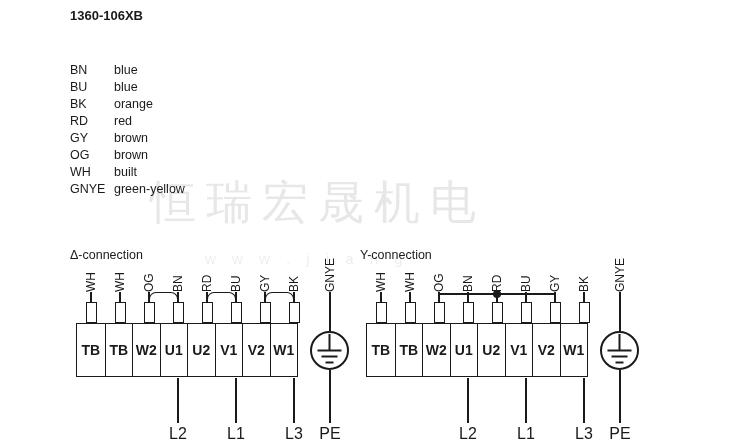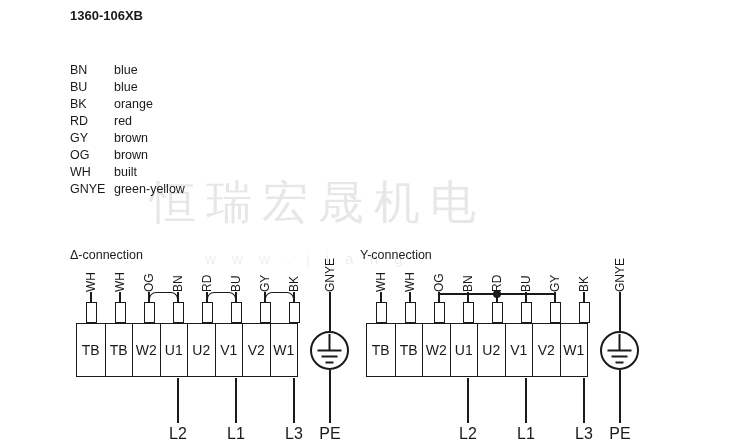--- a/index.html
+++ b/index.html
@@ -24,21 +24,21 @@
   .wlabel { position:absolute; top:34px; height:12px; line-height:12px; font-size:12px;
             white-space:nowrap; transform:rotate(-90deg); transform-origin:0 100%; }
   .wstem { position:absolute; top:46px; height:10px; width:1.5px; background:#1a1a1a; }
   .wconn { position:absolute; top:56px; width:11px; height:21px; border:1.5px solid #1a1a1a; background:#fff; }
 
   .bracket { position:absolute; top:46px; height:10px; border:1.5px solid #1a1a1a; border-bottom:none;
              border-radius:7px 7px 0 0; }
   .ybridge { position:absolute; top:47px; height:1.5px; background:#1a1a1a; }
   .ydot { position:absolute; width:8px; height:8px; border-radius:50%; background:#1a1a1a; }
 
-  .trow { position:absolute; left:6px; top:77px; display:flex; border:1.5px solid #1a1a1a; background:#fff; }
+  .trow { position:absolute; left:6px; top:77px; display:flex; border:1.5px solid #1a1a1a; background:#fff;font-weight:bold; }
   .tcell { width:27.5px; height:52px; border-left:1.5px solid #1a1a1a;
            display:flex; align-items:center; justify-content:center; font-size:14px; }
   .tcell:first-child { border-left:none; }
 
   .sline { position:absolute; top:132px; height:45px; width:1.5px; background:#1a1a1a; }
   .slabel { position:absolute; top:179px; width:30px; text-align:center; font-size:16px; }
 
   .pestem-top { position:absolute; left:259px; top:46px; height:39px; width:1.5px; background:#1a1a1a; }
   .pecircle { position:absolute; left:240px; top:85px; width:39px; height:39px; border:2px solid #1a1a1a;
               border-radius:50%; display:flex; align-items:center; justify-content:center; background:#fff; }

